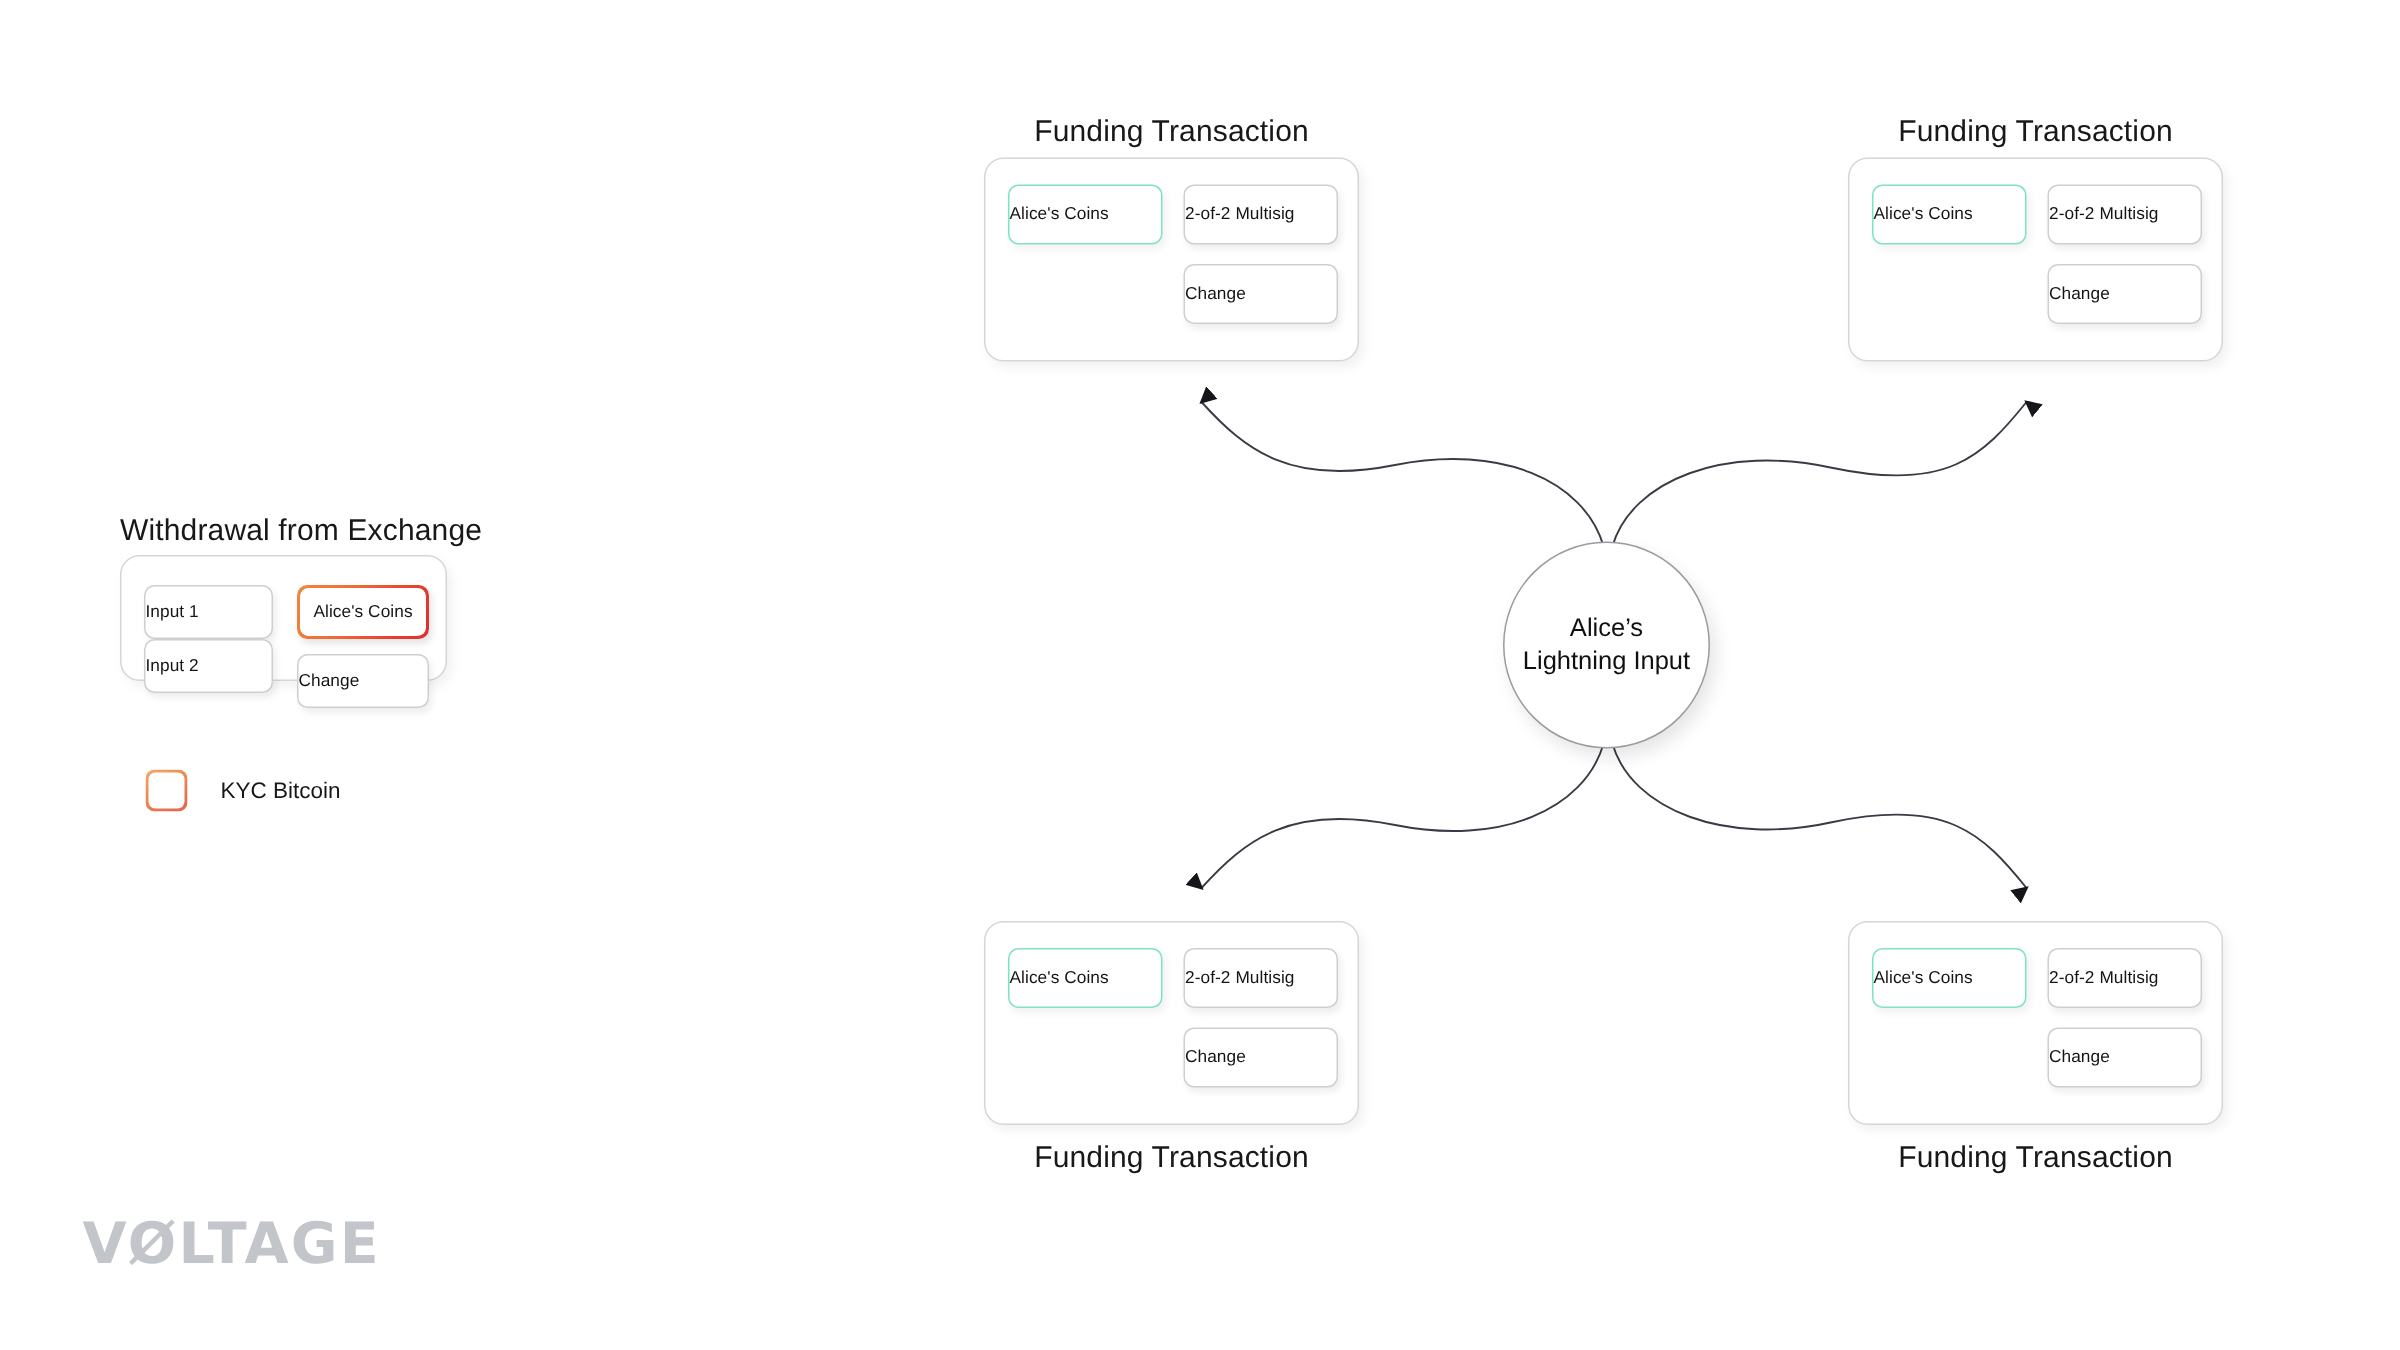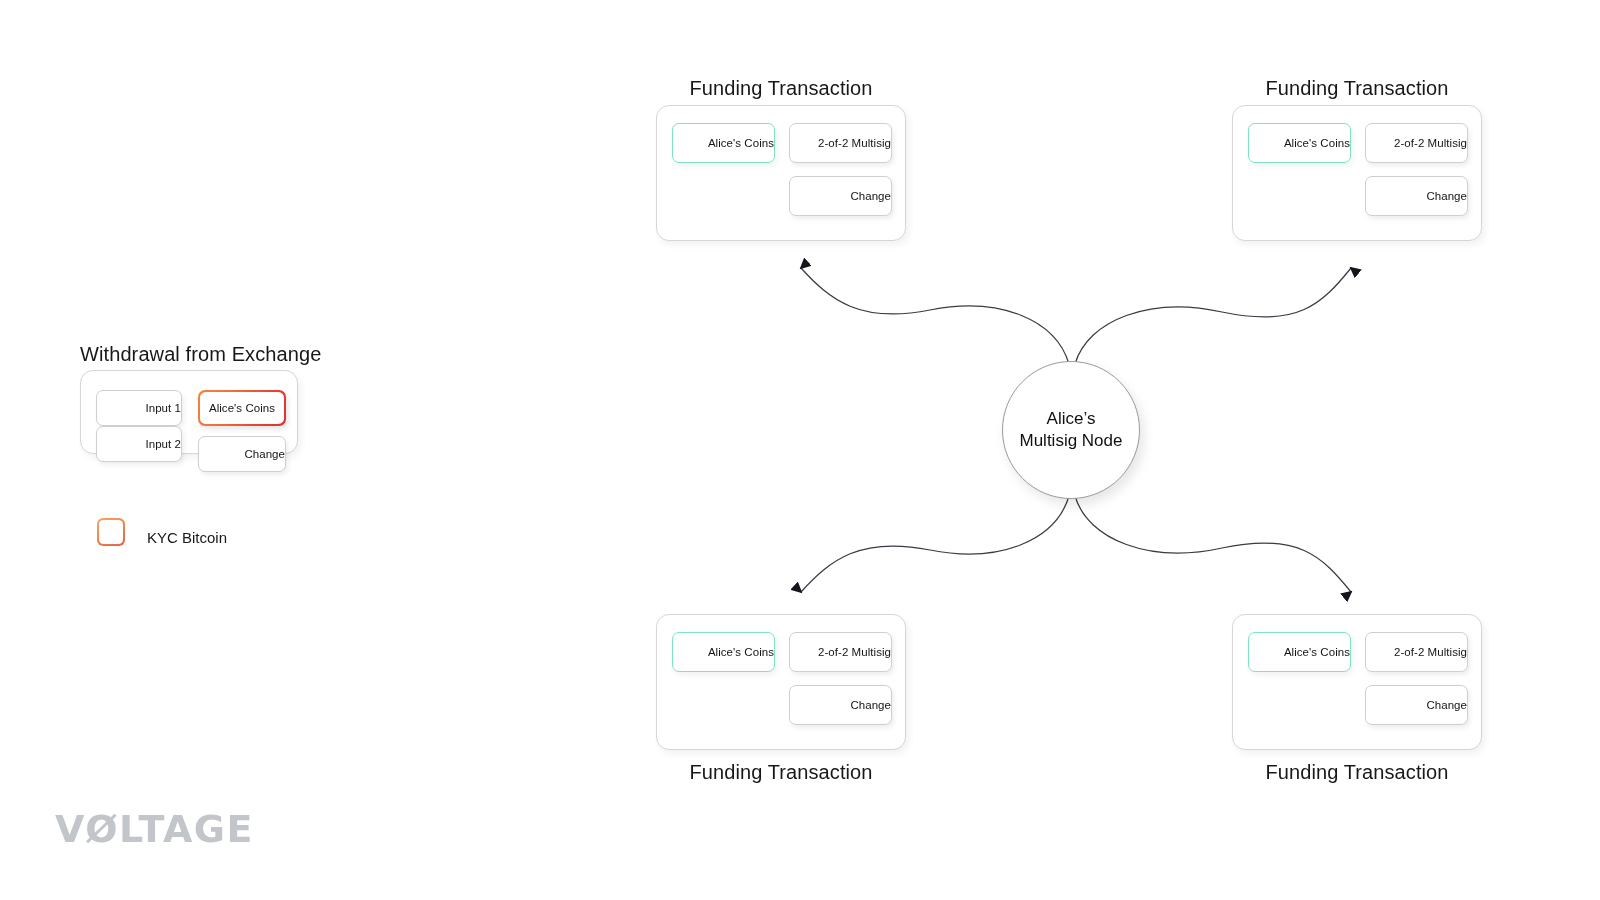--- a/index.html
+++ b/index.html
@@ -31,21 +31,21 @@
     box-shadow: 3px 4px 7px rgba(0,0,0,0.055);
     position: relative;
   }
   .cell {
     position: absolute;
     background: #ffffff;
     border: 1.3px solid #cfcfcf;
     border-radius: 7px;
     display: flex;
     align-items: center;
-    justify-content: flex-end;
+    justify-content: flex-start;
     font-size: 11.5px;
     color: #141414;
     letter-spacing: .05px;
     white-space: nowrap;
     box-shadow: 2px 3px 5px rgba(0,0,0,0.07);
   }
   .cell.nokyc {
     border-color: #7fe3bd;
     box-shadow: 2px 3px 6px rgba(0,0,0,0.06);
   }
@@ -74,21 +74,21 @@
     box-shadow: 4px 6px 12px rgba(0,0,0,0.10);
     display: flex; flex-direction: column;
     justify-content: center;
     font-size: 17px; color: #101010;
     line-height: 22px;
     text-align: center;
   }
 
   
   #legend { position: absolute; left: 81px; top: 508px; }
-  .legend-row { display: flex; align-items: flex-end; height: 38px; padding-left: 16px; }
+  .legend-row { display: flex; align-items: center; height: 38px; padding-left: 16px; }
   .swatch {
     width: 28px; height: 28px; border-radius: 6px;
     background: #ffffff; flex: 0 0 auto;
   }
   .swatch.kyc {
     border: none; padding: 1.6px;
     background-image: linear-gradient(150deg, #f2a96f 0%, #ef8b52 40%, #e8604a 100%);
   }
   .swatch.kyc > i { display:block; width:100%; height:100%; background:#fff; border-radius:4.6px; }
   .swatch.nokyc { border: 1.4px solid #8fe7c6; }
@@ -127,21 +127,21 @@
     <g fill="none" stroke="#3a3a44" stroke-width="1.25" stroke-linecap="round">
       <path d="M1069,364 C1056,320 1000,296 930,310 C860,324 830,300 801,268" marker-end="url(#arrUp)"></path>
       <path d="M1075,364 C1088,320 1150,296 1222,312 C1298,328 1322,304 1351,268" marker-end="url(#arrUp)"></path>
       <path d="M1069,496 C1056,540 1000,564 930,550 C860,536 830,560 801,592" marker-end="url(#arrUp)"></path>
       <path d="M1075,496 C1088,540 1150,564 1222,548 C1298,532 1322,556 1351,592" marker-end="url(#arrUp)"></path>
     </g>
   </svg>
 
   <div id="node">
     <span>Alice’s</span>
-    <span>Multisig Node</span>
+    <span>Lightning Input</span>
   </div>
 
   <div class="group" style="left:80px; top:344px;">
     <div class="group-title" style="width:218px;">Withdrawal from Exchange</div>
     <div class="panel" style="width:218px; height:84px; margin-top:6px;padding-left:44px;">
       <div class="cell" style="left:15px; top:19px; width:86px; height:36px;">
         <span>Input 1</span>
       </div>
       <div class="cell kyc" style="left:117px; top:19px; width:88px; height:36px;">
         <span>Alice's Coins</span>

